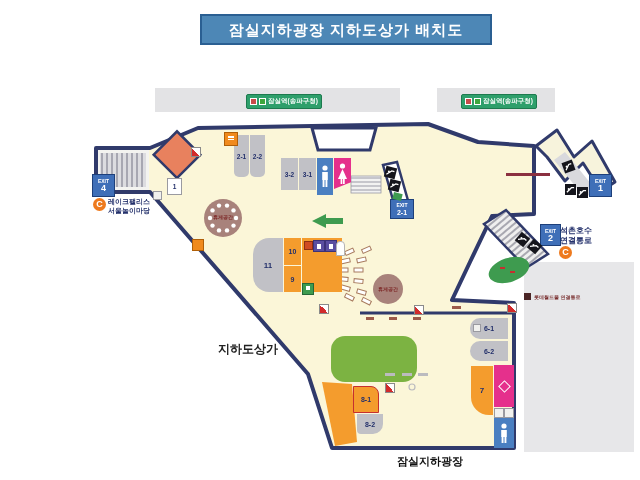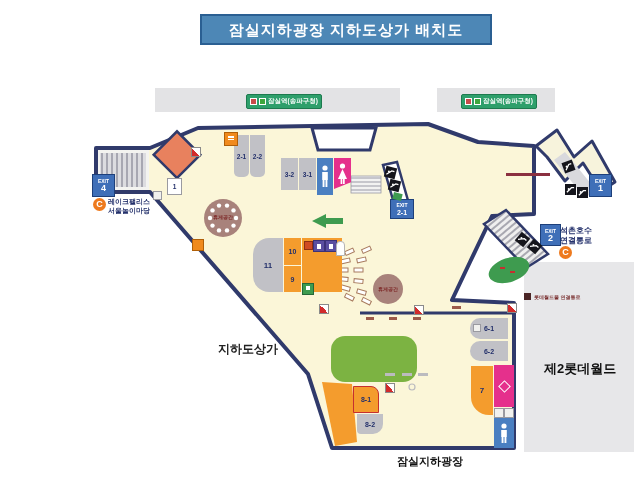--- a/index.html
+++ b/index.html
@@ -275,19 +275,18 @@
 
   <div class="abs txt" style="left:108px;top:197px;font-size:7px;line-height:9px;">
     <div>레이크팰리스</div>
     <div>서울놀이마당</div>
   </div>
   <div class="abs txt" style="left:560px;top:226px;font-size:8px;line-height:10px;">
     <div>석촌호수</div>
     <div>연결통로</div>
   </div>
   <div class="abs" style="left:218px;top:341px;font-size:12px;font-weight:bold;color:#222;">지하도상가</div>
-  <div class="abs" style="left:544px;top:360px;font-size:13px;font-weight:bold;color:#111;">제2롯데월드</div>
   <div class="abs" style="left:397px;top:454px;font-size:11px;font-weight:bold;color:#111;">잠실지하광장</div>
   <div class="abs" style="left:534px;top:294px;font-size:5px;color:#7A3030;font-weight:bold;">롯데월드몰 연결통로</div>
   <div class="abs" style="left:206px;top:214px;width:34px;text-align:center;font-size:5px;color:#7A2020;font-weight:bold;">휴게공간</div>
   <div class="abs" style="left:372px;top:286px;width:32px;text-align:center;font-size:5px;color:#7A2020;font-weight:bold;">휴게공간</div>
 
 </div>
 
 </body></html>

